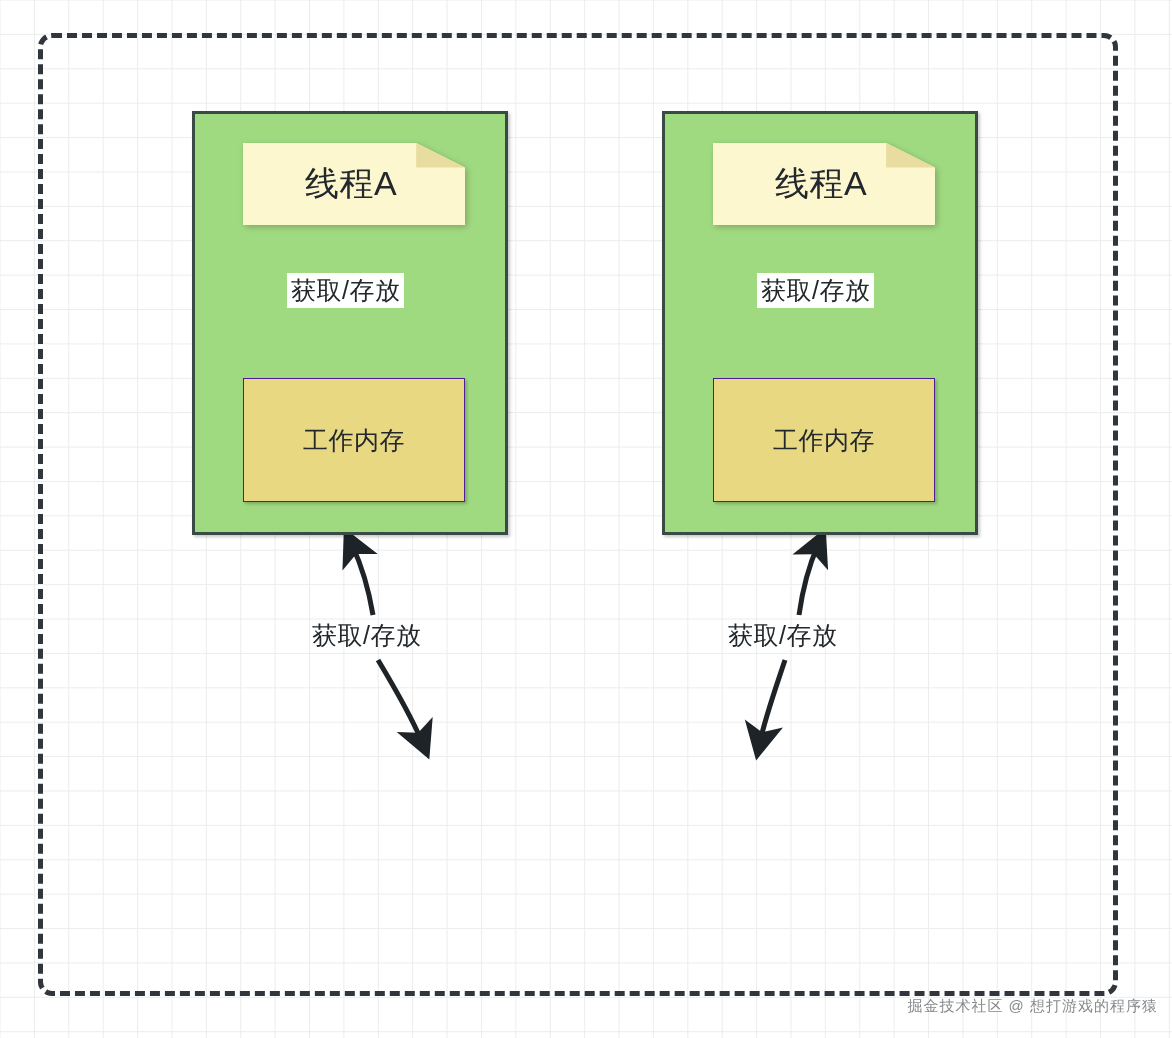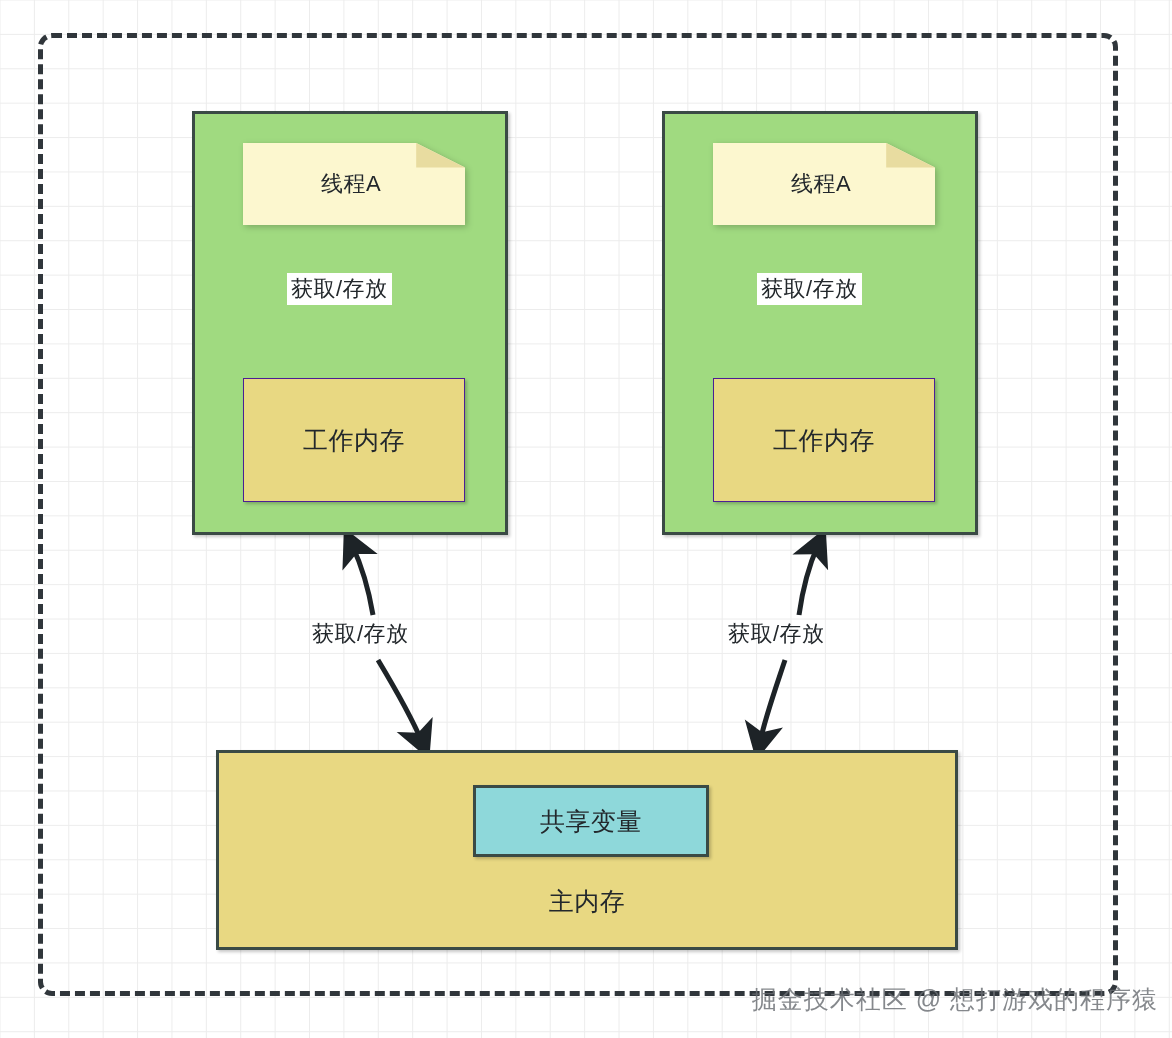--- a/index.html
+++ b/index.html
@@ -58,21 +58,21 @@
   .note .note-fold{
     position:absolute;
     right:0;top:0;
     width:22%;height:30%;
     background:#e8dca0;
     clip-path:polygon(0 0, 100% 100%, 0 100%);
   }
   .note .note-label{
     position:absolute;inset:0;
     display:flex;align-items:center;justify-content:center;
-    font-size:22px;color:#23282c;
+    font-size:34px;color:#23282c;
     padding-right:6px;
     letter-spacing:.5px;
   }
 
   
   .wm-box{
     position:absolute;
     width:222px;height:124px;
     background:#e8d882;
     border:1px solid #4c1d95;
@@ -109,34 +109,34 @@
     box-sizing:border-box;
     display:flex;align-items:center;justify-content:center;
     font-size:25px;color:#23282c;
     box-shadow:2px 2px 3px rgba(0,0,0,.22);
     letter-spacing:.5px;
   }
 
   
   .arrow-label{
     position:absolute;
-    font-size:22px;color:#23282c;
+    font-size:25px;color:#23282c;
     white-space:nowrap;
     letter-spacing:.5px;
   }
   .arrow-label.boxed{
     background:#ffffff;
     padding:1px 4px;
   }
 
   
   .watermark{
     position:absolute;
     right:14px;bottom:22px;
-    font-size:25px;
+    font-size:15px;
     color:#6b6f74;
     opacity:.82;
     white-space:nowrap;
     letter-spacing:1px;
   }
 </style>
 </head>
 <body>
 
 <div id="stage">
@@ -199,20 +199,16 @@
 
     <div class="wm-box" style="left:48px;top:264px;">工作内存</div>
   </div>
 
   <div class="arrow-label boxed" style="left:757px;top:273px;">获取/存放</div>
 
   <div class="arrow-label" style="left:312px;top:619px;">获取/存放</div>
 
   <div class="arrow-label" style="left:728px;top:619px;">获取/存放</div>
 
-  <div class="main-memory">
-    <div class="shared-var">共享变量</div>
-    <div class="main-memory-label">主内存</div>
-  </div>
 
   <div class="watermark">掘金技术社区 @ 想打游戏的程序猿</div>
 
 </div>
 
 </body></html>

